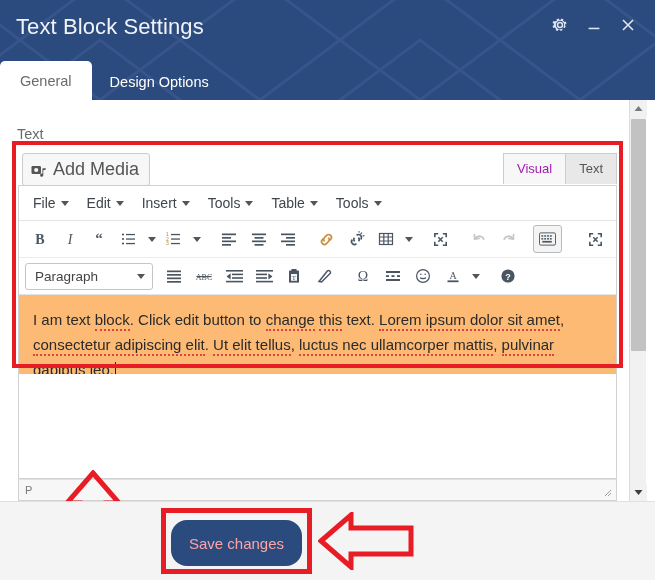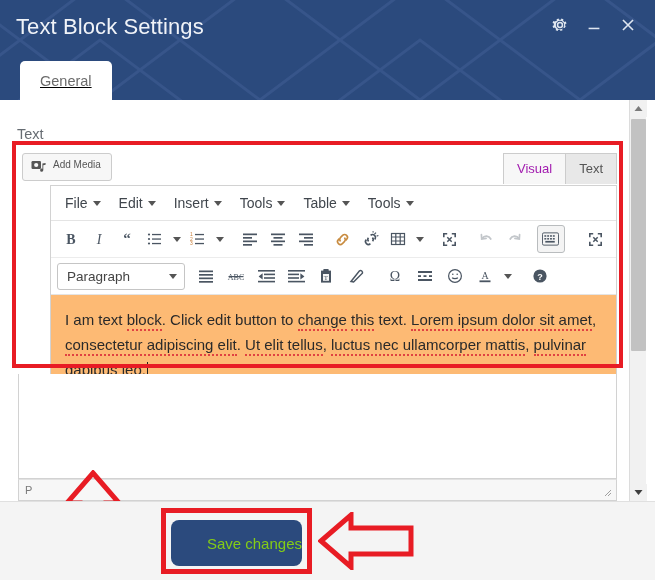--- a/index.html
+++ b/index.html
@@ -23,21 +23,21 @@
     position: absolute; left: 16px; top: 14px;
     font-size: 22px; color: #f0f3f8; font-weight: 400; letter-spacing: .1px;
   }
   .win-btns { position: absolute; right: 18px; top: 16px; display: flex; align-items: center; gap: 16px; }
   .win-btn { color: #dfe6f0; line-height: 1; display: flex; align-items: center; justify-content: center; }
   .gear-ic { width: 18px; height: 18px; }
   .min-ic { width: 18px; height: 18px; }
   .close-ic { width: 18px; height: 18px; }
 
   
-  .tabs { position: absolute; left: 20px; top: 60px; display: flex; align-items: flex-end; text-decoration: underline; }
+  .tabs { position: absolute; left: 0; top: 60px; display: flex; align-items: flex-end; }
   .tab {
     padding: 9px 18px 11px 18px; font-size: 14.5px; color: #ffffff;
   }
   .tab.active {
     background: #ffffff; color: #6b6b6b; border-radius: 5px 5px 0 0;
     padding: 12px 20px 13px 20px; position: relative; top: 1px;
   }
 
   
   .body-area {
@@ -57,35 +57,35 @@
 
   
   .editor-wrap {
     position: absolute; left: 18px; top: 47px; width: 599px;
     background: #fff;
   }
   .media-row {
     position: relative; height: 38px; padding: 6px 0 0 4px;
   }
   .add-media-btn {
-    display: inline-flex; align-items: flex-start; gap: 6px;
+    display: inline-flex; align-items: flex-end; gap: 6px;
     border: 1px solid #ccc; background: #f7f7f7; border-radius: 3px;
-    padding: 5px 10px 5px 8px; font-size: 10px; color: #555;
+    padding: 5px 10px 5px 8px; font-size: 18px; color: #555;
   }
   .media-ic { width: 16px; height: 16px; }
 
   .mode-tabs { position: absolute; right: 0; top: 6px; display: flex; align-items: flex-end; }
   .mode-tab {
     font-size: 13px; padding: 7px 13px 8px 13px; color: #555;
     border: 1px solid #ccc; background: #e8e8e8; border-bottom: none;
   }
   .mode-tab.active { background: #f7f7f7; color: #a21caf; border-color: #ccc; }
   .mode-tab + .mode-tab { margin-left: -1px; }
 
-  .mce-panel { border: 1px solid #d2d2d2; background: #fff; margin-left: 32px; }
+  .mce-panel { border: 1px solid #d2d2d2; background: #fff; }
   .menubar {
     display: flex; align-items: center; gap: 2px;
     padding: 6px 6px; border-bottom: 1px solid #e4e4e4; background: #fff;
   }
   .menu-item {
     font-size: 14px; color: #40464d; padding: 3px 8px; display: flex; align-items: center; gap: 5px;
   }
   .caret { width: 0; height: 0; border-left: 4px solid transparent; border-right: 4px solid transparent; border-top: 5px solid #555; }
 
   .toolbar-row {
@@ -157,22 +157,22 @@
     position: absolute; left: 0; top: 501px; width: 655px; height: 79px;
     background: #f4f4f4; border-top: 1px solid #e0e0e0;
   }
   .btn-close {
     position: absolute; left: 18px; top: 18px; width: 138px; height: 46px;
     background: #c2c2c2; color: #efefef; border: none; border-radius: 4px;
     font-size: 15px; font-family: inherit;
   }
   .btn-save {
     position: absolute; left: 171px; top: 18px; width: 131px; height: 46px;
-    background: #2b4a7d; color: #84cc16; border: none; border-radius: 8px;
-    font-size: 15px; font-family: inherit; text-align: right;
+    background: #2b4a7d; color: #fca5a5; border: none; border-radius: 16px;
+    font-size: 15px; font-family: inherit;
   }
   .save-annot {
     position: absolute; left: 161px; top: 508px; width: 151px; height: 66px;
     border: 5px solid #e81c24; z-index: 5; pointer-events: none;
   }
   .left-arrow { position: absolute; left: 318px; top: 512px; z-index: 6; }
 </style>
 </head>
 <body>
 
@@ -203,20 +203,21 @@
       </span>
       <span class="win-btn">
         <svg class="close-ic" viewBox="0 0 20 20">
           <path d="M4.4 4.4 L15.6 15.6 M15.6 4.4 L4.4 15.6" stroke="#dfe6f0" stroke-width="1.8" fill="none"></path>
         </svg>
       </span>
     </div>
 
     <div class="tabs">
       <div class="tab active">General</div>
+      <div class="tab">Design Options</div>
     </div>
   </div>
 
   <div class="body-area">
 
     <div class="field-label">Text</div>
 
     <div class="editor-wrap">
 
       <div class="media-row">

